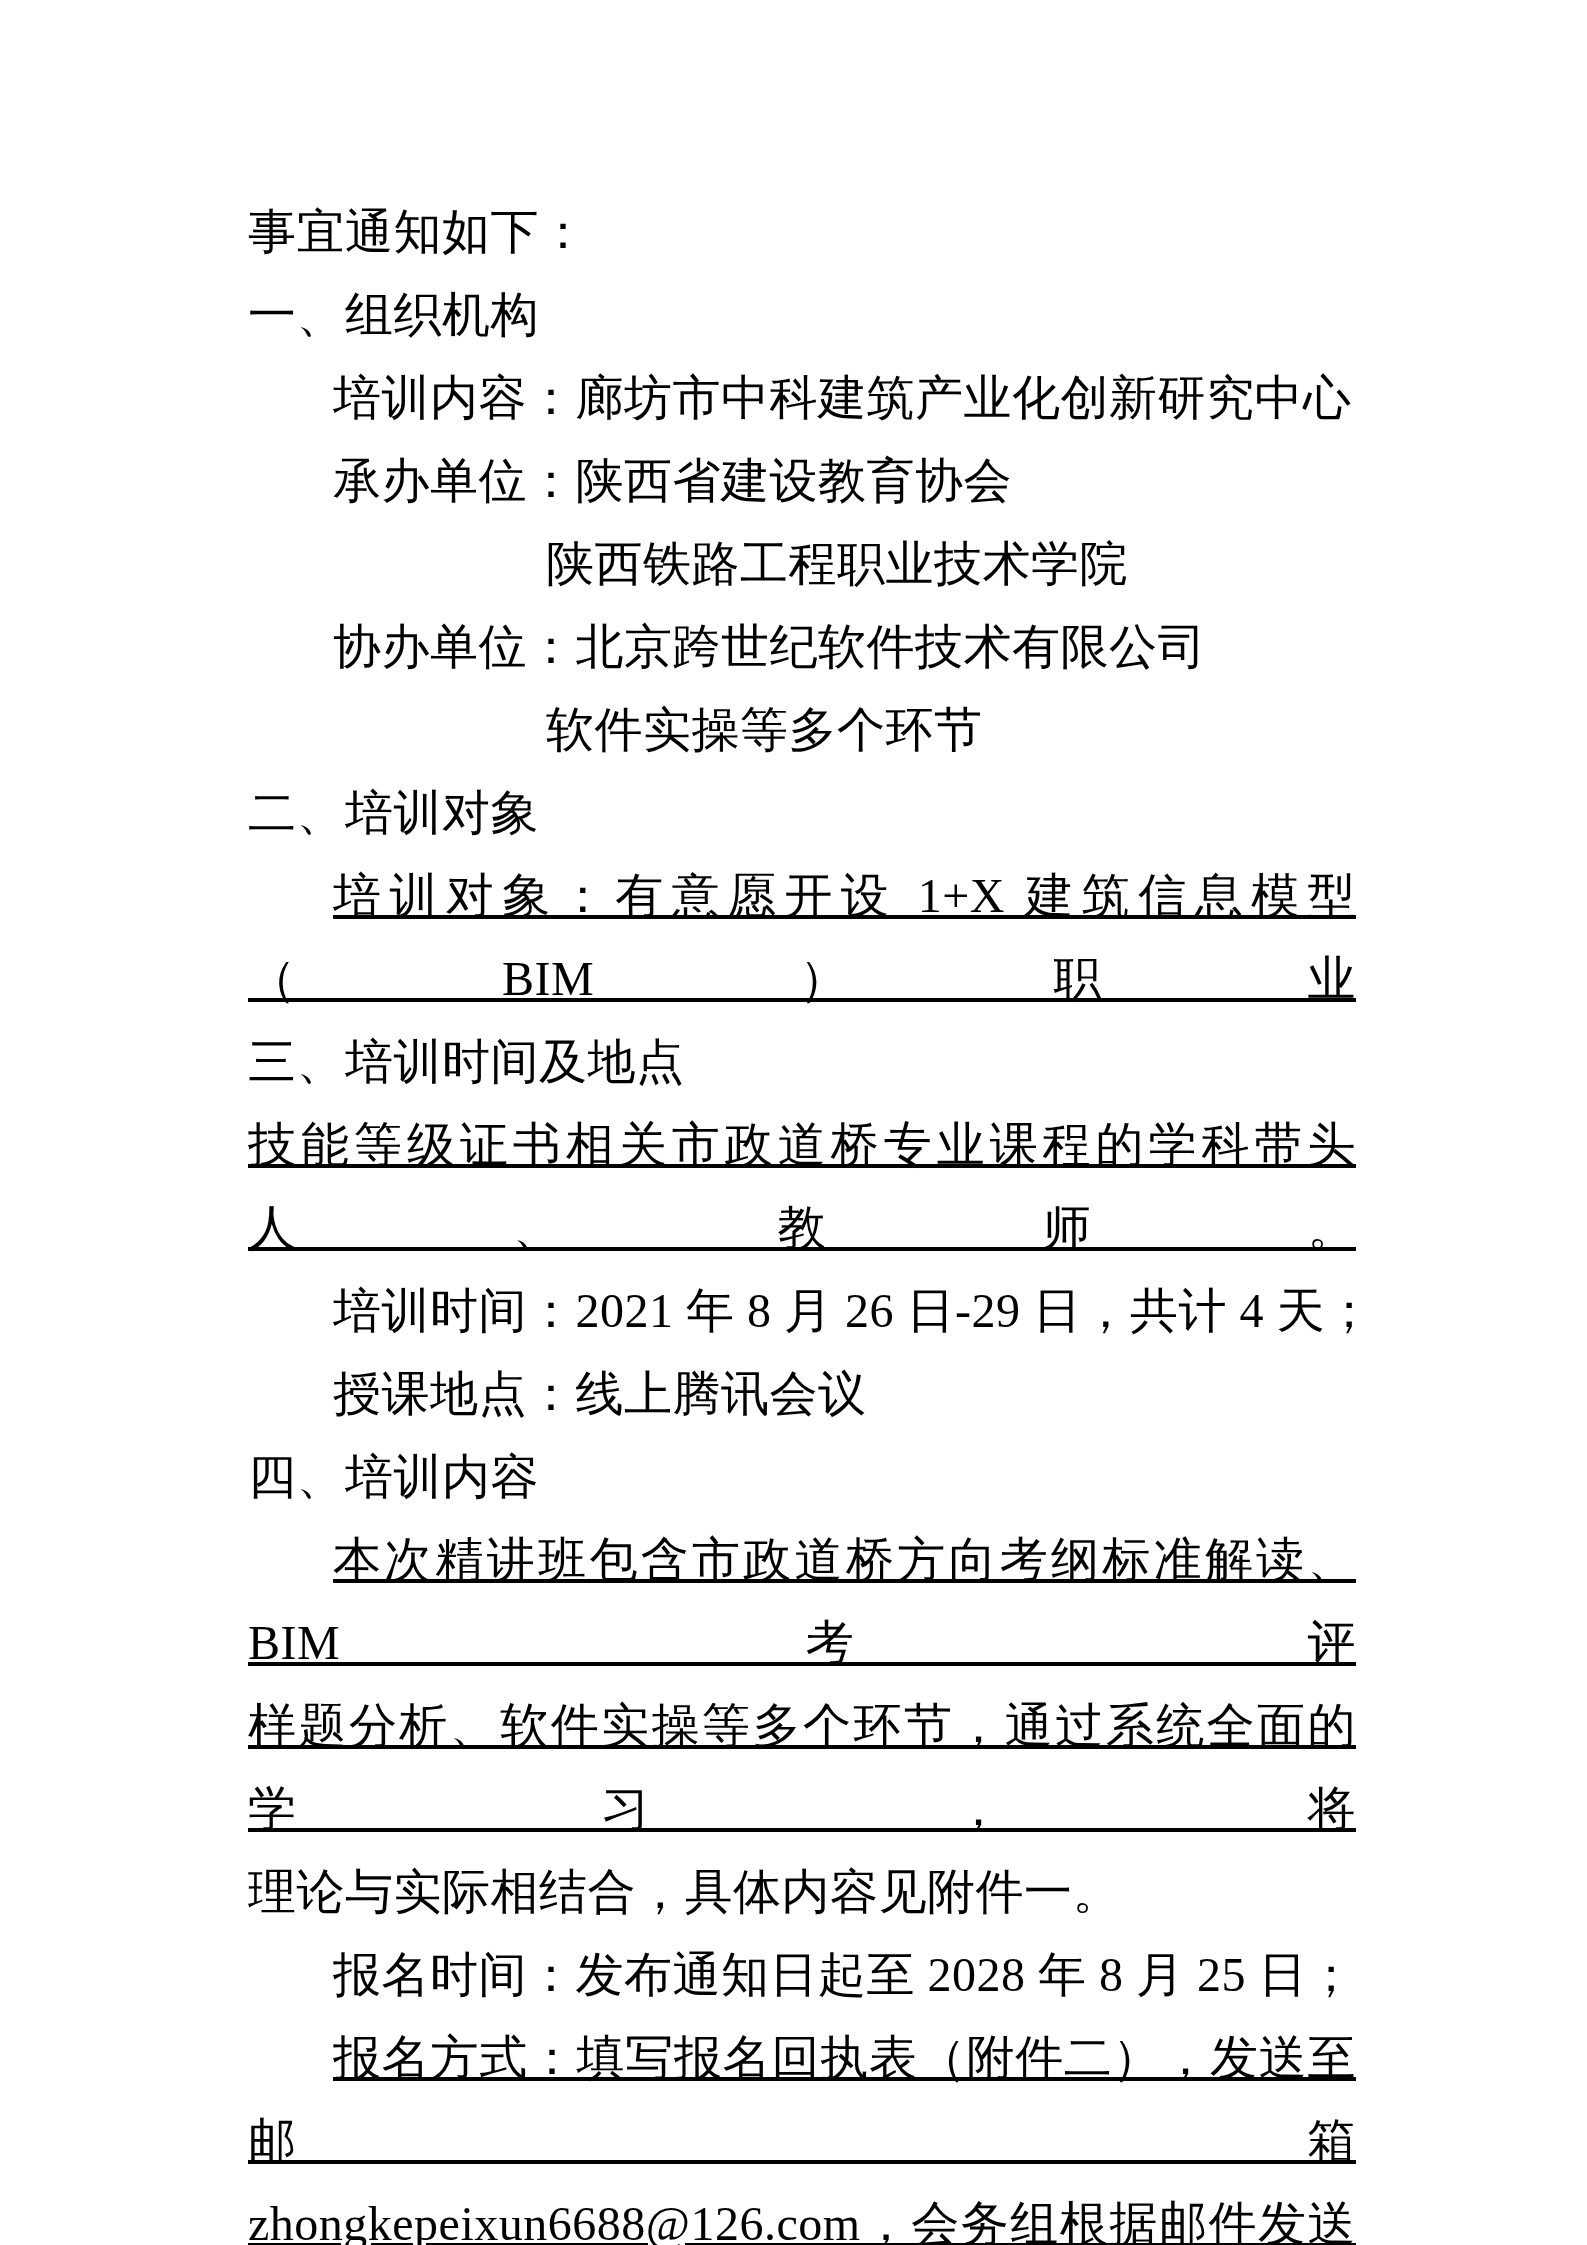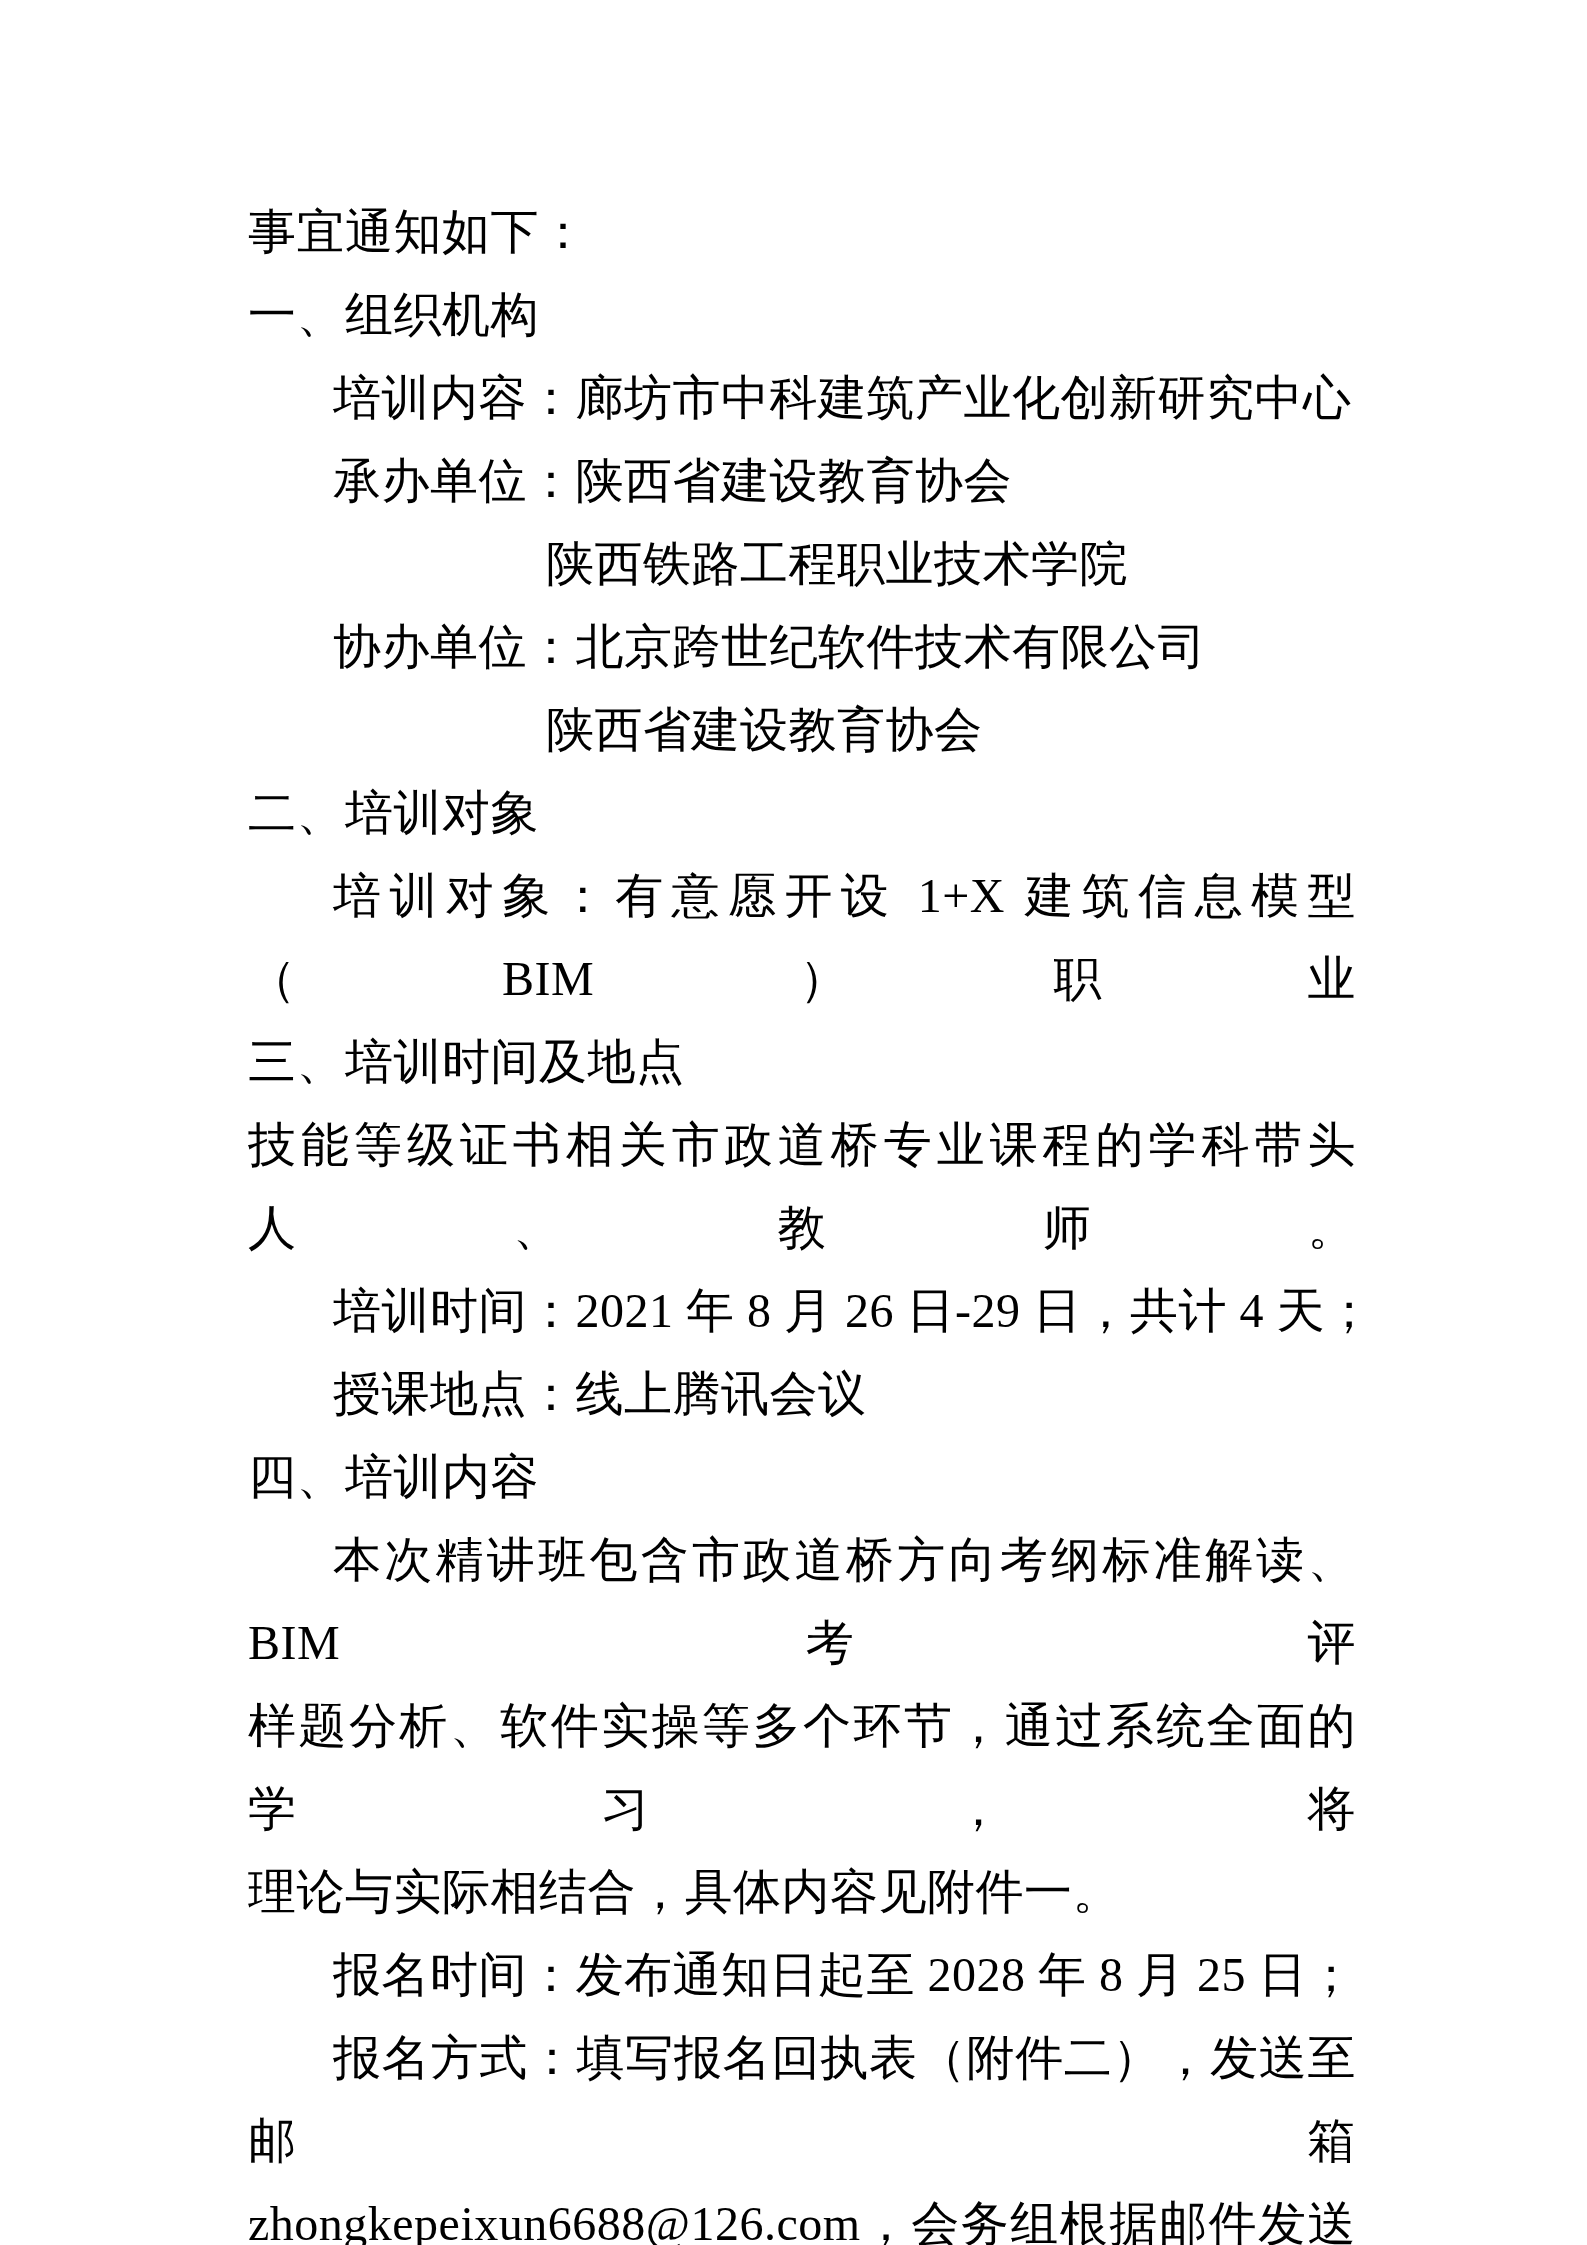--- a/index.html
+++ b/index.html
@@ -31,34 +31,35 @@
     text-align: left;
     white-space: nowrap;
     letter-spacing: 0.5px;
   }
   .ind2 { text-indent: 85px; }
   .ind7 { text-indent: 298px; }
   .full {
     white-space: normal;
     text-align: justify;
     text-align-last: justify;
+    text-decoration: underline;
   }
 </style>
 </head>
 <body>
 
 <div class="page">
   <div class="doc-body">
     <div class="line">事宜通知如下：</div>
     <div class="line">一、组织机构</div>
     <div class="line ind2">培训内容：廊坊市中科建筑产业化创新研究中心</div>
     <div class="line ind2">承办单位：陕西省建设教育协会</div>
     <div class="line ind7">陕西铁路工程职业技术学院</div>
     <div class="line ind2">协办单位：北京跨世纪软件技术有限公司</div>
-    <div class="line ind7">陕西省建设教育协会</div>
+    <div class="line ind7">软件实操等多个环节</div>
     <div class="line">二、培训对象</div>
     <div class="line ind2 full">培训对象：有意愿开设 1+X 建筑信息模型（BIM）职业</div>
     <div class="line">三、培训时间及地点</div>
     <div class="line full">技能等级证书相关市政道桥专业课程的学科带头人、教师。</div>
     <div class="line ind2">培训时间：2021 年 8 月 26 日-29 日，共计 4 天；</div>
     <div class="line ind2">授课地点：线上腾讯会议</div>
     <div class="line">四、培训内容</div>
     <div class="line ind2 full">本次精讲班包含市政道桥方向考纲标准解读、BIM 考评</div>
     <div class="line full">样题分析、软件实操等多个环节，通过系统全面的学习，将</div>
     <div class="line">理论与实际相结合，具体内容见附件一。</div>

